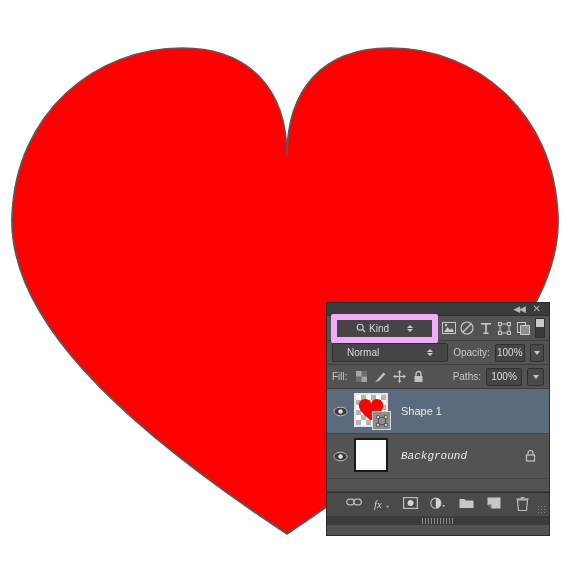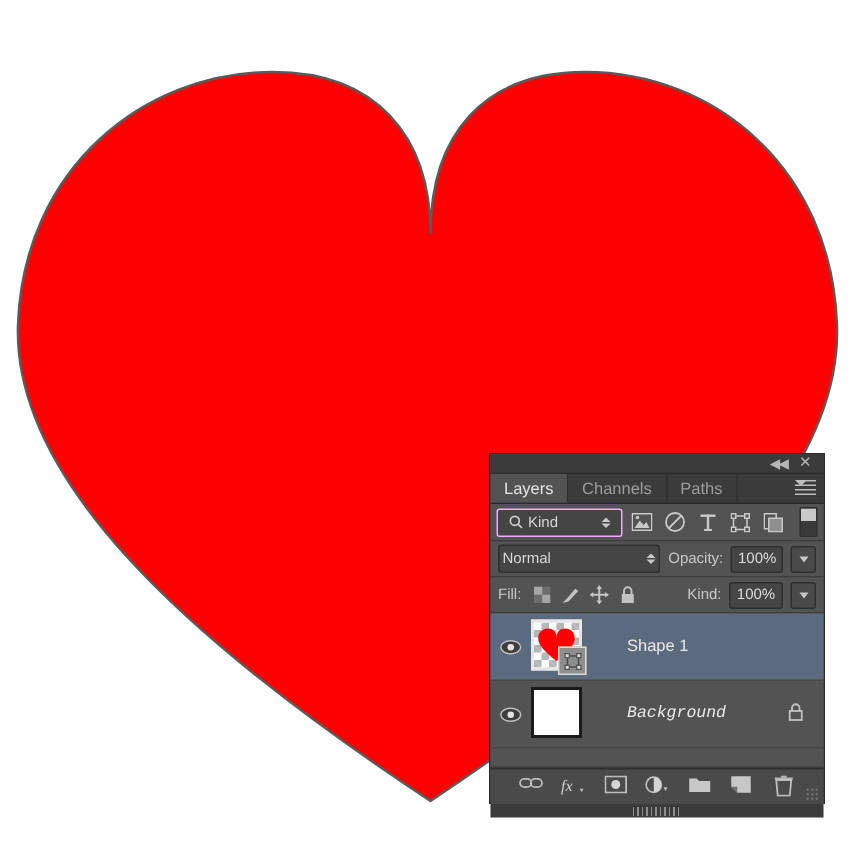--- a/index.html
+++ b/index.html
@@ -56,43 +56,43 @@
     border-left:4px solid transparent;border-right:4px solid transparent;
     border-top:4px solid #bdbdbd;
   }
 
   
   .filter-row{
     height:24px;display:flex;align-items:center;padding:0 4px;gap:3px;
     border-bottom:1px solid #3d3d3d;background:#535353;
   }
   .kind-select{
-    width:68px;height:17px;background:#454545;border:1px solid #f0abfc;
-    border-radius:2px;display:flex;align-items:center;gap:3px;padding:0 7px;
+    width:68px;height:17px;background:#454545;border:6px solid #f0abfc;
+    border-radius:2px;display:flex;align-items:center;gap:3px;padding:0 19px;
     cursor:pointer;position:relative;
   }
   .kind-label{font-size:10px;color:#d6d6d6;}
   .stepper{margin-left:auto;display:flex;flex-direction:column;gap:1px;}
   .stepper .up{width:0;height:0;border-left:3px solid transparent;border-right:3px solid transparent;border-bottom:3px solid #c9c9c9;}
   .stepper .dn{width:0;height:0;border-left:3px solid transparent;border-right:3px solid transparent;border-top:3px solid #c9c9c9;}
   .ficon{width:19px;height:19px;display:flex;align-items:center;justify-content:center;cursor:pointer;}
   .ficon svg{display:block;}
   .toggle-filter{
     margin-left:auto;width:10px;height:18px;border:1px solid #2f2f2f;border-radius:1px;
     background:linear-gradient(#c9c9c9 0 45%, #3a3a3a 45% 100%);cursor:pointer;
   }
 
   
   .blend-row,.lock-row{
     height:23px;display:flex;align-items:center;padding:0 5px;
     border-bottom:1px solid #3d3d3d;background:#535353;gap:5px;
   }
   .blend-select{
     width:105px;height:17px;background:#454545;border:1px solid #2f2f2f;border-radius:2px;
-    display:flex;align-items:center;padding:0 2px;font-size:10px;color:#d8d8d8;cursor:pointer;
+    display:flex;align-items:center;padding:0 14px;font-size:10px;color:#d8d8d8;cursor:pointer;
   }
   .lbl{font-size:10px;color:#c8c8c8;}
   .num-field{
     width:34px;height:16px;background:#454545;border:1px solid #2f2f2f;border-radius:2px;
     display:flex;align-items:center;justify-content:center;font-size:10px;color:#dcdcdc;cursor:text;
   }
   .dd-btn{
     width:15px;height:16px;background:#4a4a4a;border:1px solid #2f2f2f;border-radius:2px;
     display:flex;align-items:center;justify-content:center;cursor:pointer;
   }
@@ -116,21 +116,21 @@
       linear-gradient(45deg,#b4b4b4 25%,transparent 25%,transparent 75%,#b4b4b4 75%);
     background-size:10px 10px;background-position:0 0,5px 5px;background-color:#fff;
     position:relative;overflow:hidden;
   }
   .thumb.solid{background:#fff;background-image:none;border:2px solid #1a1a1a;}
   .thumb-heart{position:absolute;left:2px;top:3px;}
   .vector-badge{
     position:absolute;right:-1px;bottom:-1px;width:17px;height:17px;
     background:#8e8e8e;border:1px solid #d9d9d9;display:flex;align-items:center;justify-content:center;
   }
-  .layer-name{margin-left:28px;font-size:11px;color:#e9e9e9;}
+  .layer-name{margin-left:11px;font-size:11px;color:#e9e9e9;}
   .layer-name.bg{font-style:italic;font-family:Liberation Mono, monospace;}
   .lock-badge{margin-left:auto;margin-right:13px;}
 
   .list-filler{height:12px;background:#535353;border-bottom:1px solid #3c3c3c;}
 
   
   .pnl-bottom{
     height:23px;background:#4a4a4a;display:flex;align-items:center;
     justify-content:center;gap:12px;border-top:1px solid #2f2f2f;position:relative;
   }
@@ -163,38 +163,20 @@
   </svg>
 </div>
 
 <div id="layers-panel">
 
   <div class="pnl-topbar">
     <span class="wbtn collapse">◀◀</span>
     <span class="wbtn closex">✕</span>
   </div>
 
-  <div class="tabbar">
-    <div class="tab active">
-      <span>Layers</span>
-    </div>
-    <div class="tab">
-      <span>Channels</span>
-    </div>
-    <div class="tab">
-      <span>Paths</span>
-    </div>
-    <div class="pnl-menu">
-      <i></i>
-        <i></i>
-        <i></i>
-        <i></i>
-      <span class="caret"></span>
-    </div>
-  </div>
 
   <div class="filter-row">
     <div class="kind-select">
       <svg width="10" height="10" viewBox="0 0 10 10">
         <circle cx="4.2" cy="4.2" r="3" fill="none" stroke="#cfcfcf" stroke-width="1.1"></circle>
         <line x1="6.4" y1="6.4" x2="9" y2="9" stroke="#cfcfcf" stroke-width="1.1"></line>
       </svg>
       <span class="kind-label">Kind</span>
       <span class="stepper">
         <i class="up"></i>
@@ -280,21 +262,21 @@
           <polygon points="13,6.5 10.4,4.6 10.4,8.4" fill="#c3c3c3"></polygon>
         </svg>
       </div>
       <div class="lockicon">
         <svg width="11" height="13" viewBox="0 0 11 13">
           <path d="M3 6 V4 a2.5 2.5 0 0 1 5 0 V6" fill="none" stroke="#c3c3c3" stroke-width="1.3"></path>
           <rect x="1.5" y="6" width="8" height="6" fill="#c3c3c3"></rect>
         </svg>
       </div>
     </div>
-    <span class="lbl" style="margin-left:auto">Kind:</span>
+    <span class="lbl" style="margin-left:auto">Paths:</span>
     <div class="num-field">100%</div>
     <div class="dd-btn">
         <i class="tri"></i>
       </div>
   </div>
 
   <div class="layers-list">
 
     <div class="layer-row selected">
       <div class="eye-cell">

